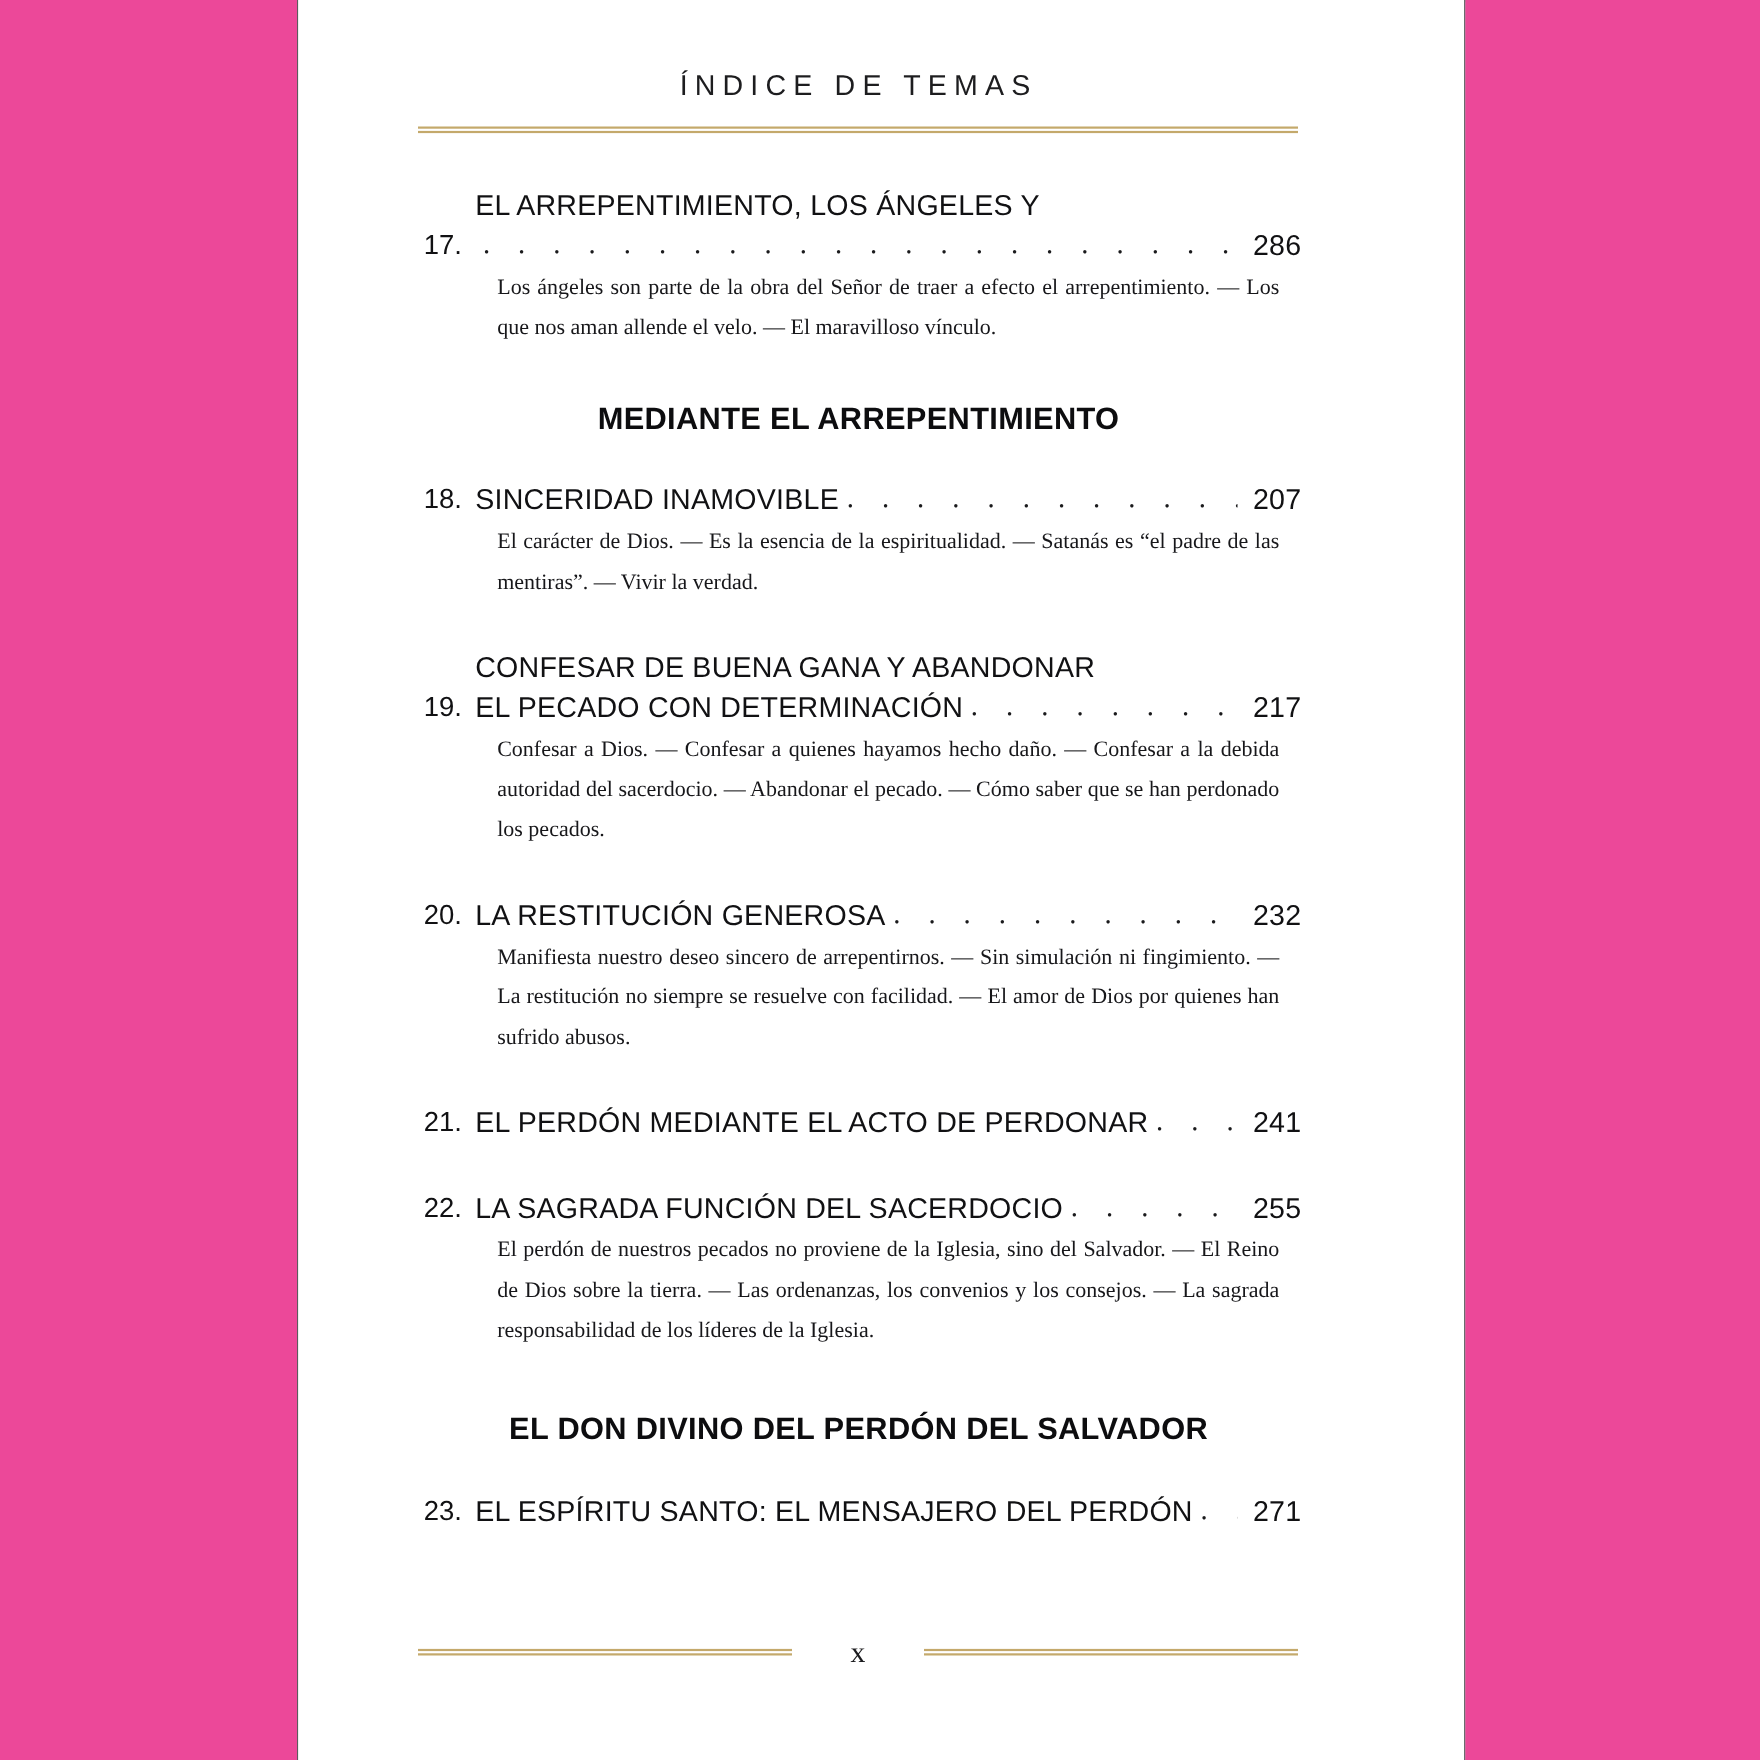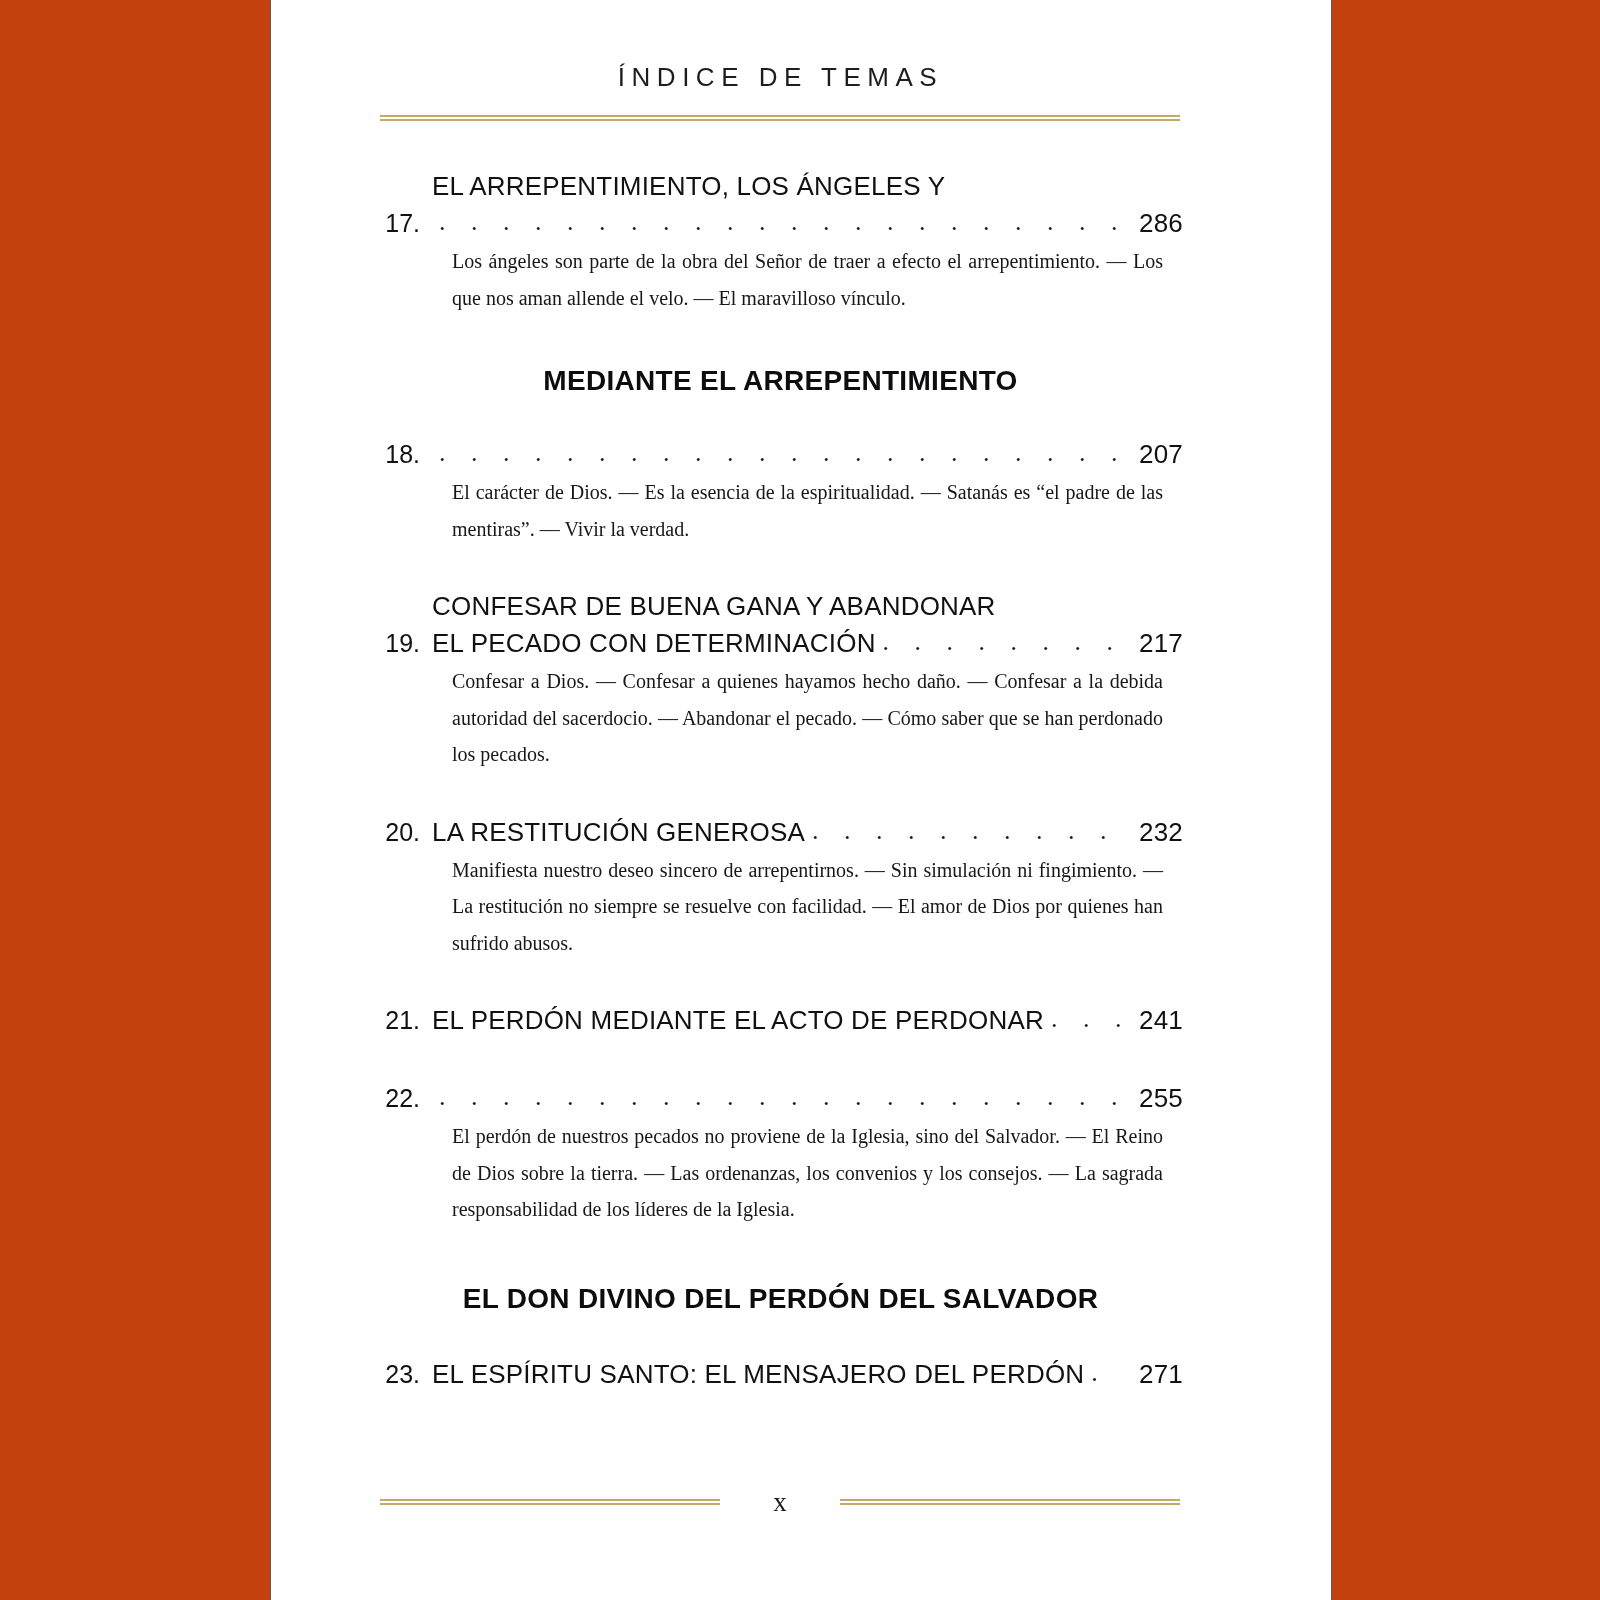--- a/index.html
+++ b/index.html
@@ -4,21 +4,21 @@
 <style>
   html, body {
     margin: 0;
     padding: 0;
     background: #ffffff;
   }
   .canvas {
     position: relative;
     width: 1600px;
     height: 1600px;
-    background: #c2410c;
+    background: #ec4899;
     overflow: hidden;
     font-family: "Liberation Sans", sans-serif;
   }
 
   
   .page-sheet {
     position: absolute;
     left: 270px;
     top: 0px;
     width: 1062px;
@@ -249,20 +249,21 @@
       <div class="part-heading">
         <span class="ph-line">MEDIANTE EL ARREPENTIMIENTO</span>
       </div>
       <div class="part-gap-after"></div>
 
       <div class="entry">
         <div class="entry-head">
           <div class="entry-num">18.</div>
           <div class="entry-title-block">
             <div class="title-line">
+              <span class="title-text">SINCERIDAD INAMOVIBLE</span>
               <span class="leader">. . . . . . . . . . . . . . . . . . . . . . . . . . . . . . . . . . . . . . . . . . . . . . . . . . .</span>
               <span class="page-no">207</span>
             </div>
           </div>
         </div>
         <div class="entry-desc">El carácter de Dios. — Es la esencia de la espiritualidad. — Satanás es “el padre de las mentiras”. — Vivir la verdad.</div>
       </div>
 
       <div class="entry-gap-lg"></div>
 
@@ -316,20 +317,21 @@
         </div>
       </div>
 
       <div class="entry-gap-lg"></div>
 
       <div class="entry">
         <div class="entry-head">
           <div class="entry-num">22.</div>
           <div class="entry-title-block">
             <div class="title-line">
+              <span class="title-text">LA SAGRADA FUNCIÓN DEL SACERDOCIO</span>
               <span class="leader">. . . . . . . . . . . . . . . . . . . . . . . . . . . . . . . . . . . . . . . . . . . . . . . . . . .</span>
               <span class="page-no">255</span>
             </div>
           </div>
         </div>
         <div class="entry-desc">El perdón de nuestros pecados no proviene de la Iglesia, sino del Salvador. — El Reino de Dios sobre la tierra. — Las ordenanzas, los convenios y los consejos. — La sagrada responsabilidad de los líderes de la Iglesia.</div>
       </div>
 
       <div class="part-gap-before-2"></div>
       <div class="part-heading">

